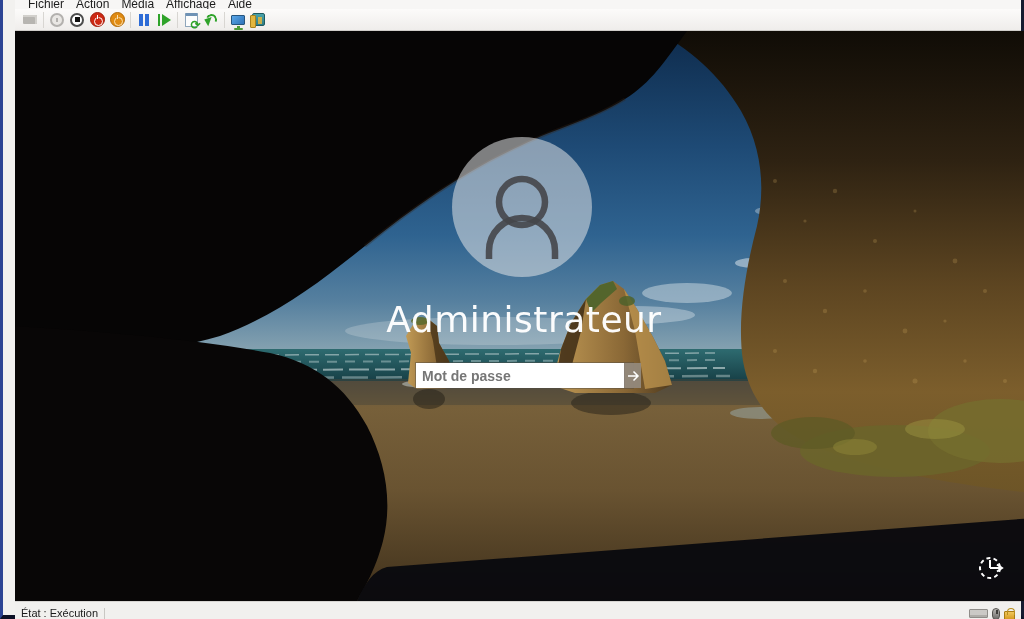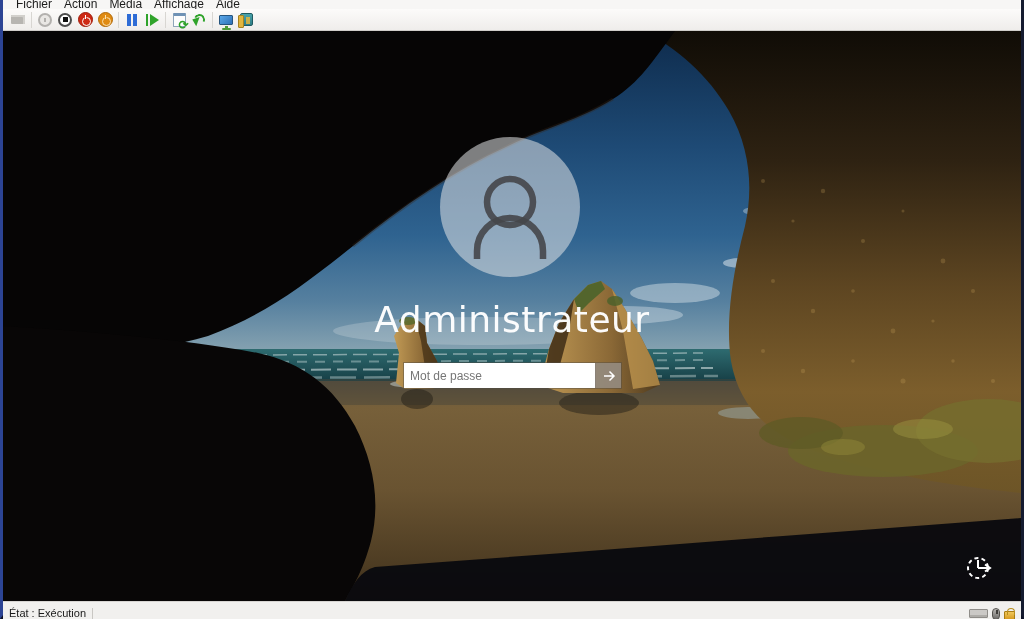--- a/index.html
+++ b/index.html
@@ -5,20 +5,21 @@
   * { box-sizing: border-box; margin: 0; padding: 0; }
   html,body { width:1024px; height:619px; overflow:hidden; background:#000; }
   body { font-family:"Liberation Sans", sans-serif; }
 
   .vm-window{
     position:relative; width:1024px; height:619px;
     border-left:3px solid #2c4494;
     border-right:3px solid #151b30;
     border-bottom:4px solid #0c1126;
     background:#f2f1ef;
+    padding-left:12px;
   }
 
   
   .menubar{
     height:9px; overflow:hidden; background:#f7f6f5;
     padding-left:7px; white-space:nowrap;
   }
   .menubar .menu-item{
     display:inline-block; font-size:12px; line-height:14px; color:#1c1c1c;
     padding:0 6px; transform:translateY(-6px);
@@ -83,22 +84,22 @@
 
   .avatar{ position:absolute; left:437px; top:106px; width:140px; height:140px; border-radius:50%;
            background:rgba(226,228,229,0.55); }
   .user-name{
     position:absolute; left:0; top:268px; width:100%; text-align:center;
     font-family:"DejaVu Sans","Liberation Sans",sans-serif; font-weight:400;
     font-size:36px; letter-spacing:.5px; color:rgba(255,255,255,.97);
   }
   .pwd-row{ position:absolute; left:400px; top:331px; width:219px; height:27px; display:flex;
             border:1px solid rgba(80,75,68,.45); }
-  .pwd-input{ flex:1; border:none; outline:none; background:#fff; font-size:12px; color:#4d7c0f;
-              padding:0 6px; font-family:"Liberation Sans",sans-serif; }
+  .pwd-input{ flex:1; border:none; outline:none; background:#fff; font-size:14px; color:#4d7c0f;
+              padding:0 6px; font-family:"Liberation Sans",sans-serif;font-weight:bold; }
   .pwd-input::placeholder{ color:#767676; opacity:1; }
   .pwd-submit{ width:26px; border:none; border-left:1px solid #8a8177; background:rgba(148,138,126,.92);
                display:flex; align-items:center; justify-content:center; padding:0; }
   .ease{ position:absolute; left:959px; top:519px; width:34px; height:34px; }
 
   
   .statusbar{
     height:24px; background:#f1f0ee; border-top:1px solid #d7d5d2;
     display:flex; align-items:center; font-size:11px; color:#1a1a1a;
   }

